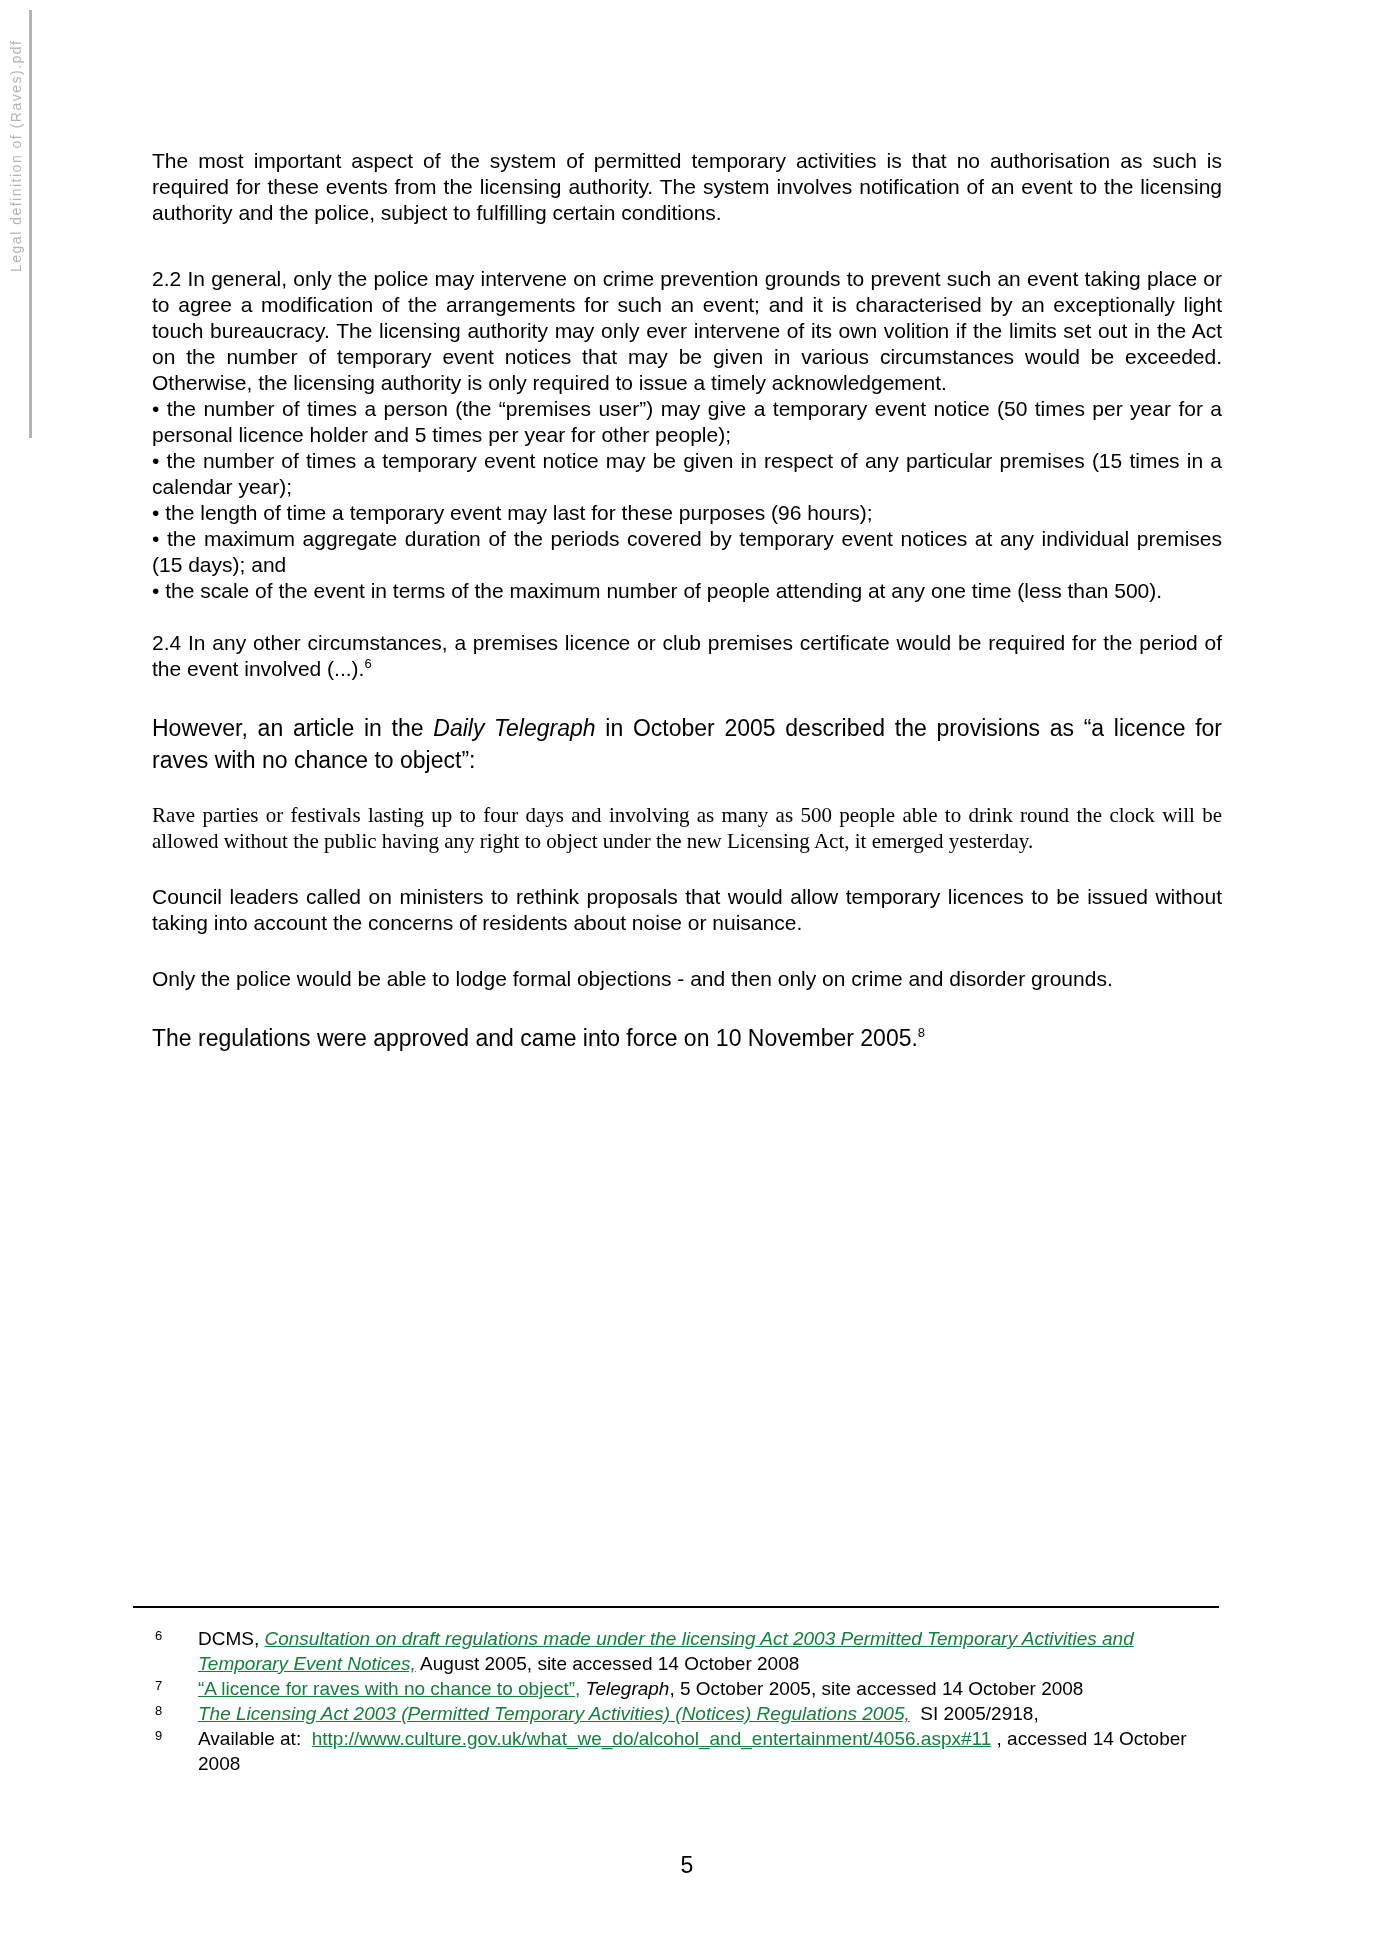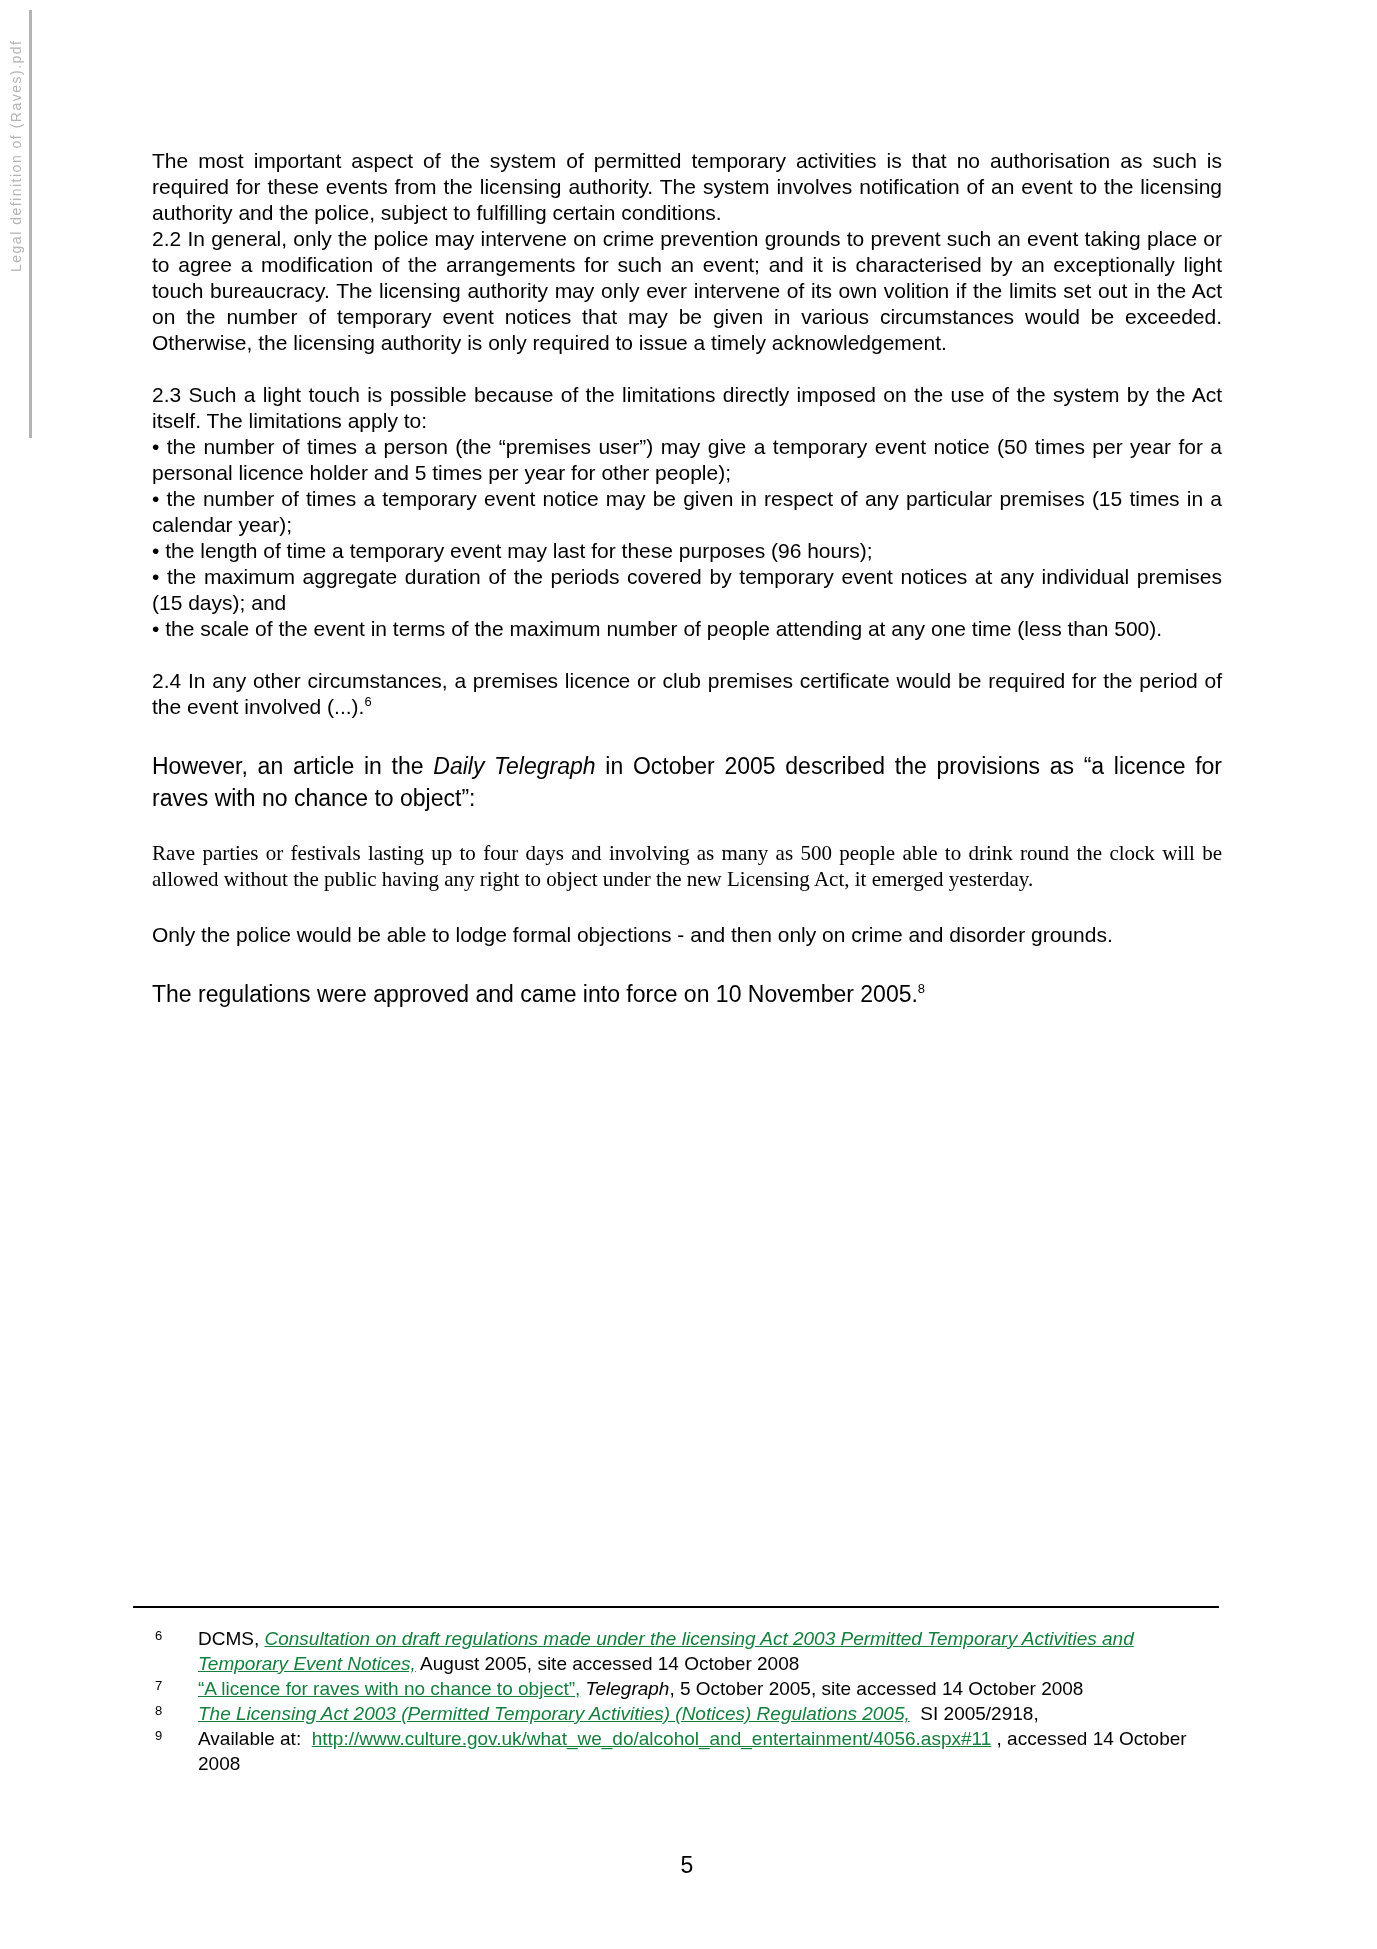--- a/index.html
+++ b/index.html
@@ -50,21 +50,21 @@
     margin-right: 82px;
     font-size: 21px;
     line-height: 26px;
     text-align: justify;
   }
   .body-par {
     font-size: 23px;
     line-height: 32px;
     text-align: justify;
   }
-  #q-22 { }
+  #q-22 { margin-top: 40px; }
   #q-23 { margin-top: 26px; }
   #q-24 { margin-top: 26px; }
   #p-however { margin-top: 30px; }
   #q-rave { margin-top: 26px; font-family: Liberation Serif, serif; }
   #q-council { margin-top: 30px; }
   #q-only { margin-top: 30px; }
   #q-atsame { margin-top: 26px; }
   #p-regs { margin-top: 30px; }
   #p-further { margin-top: 26px; }
   sup.ref {
@@ -118,33 +118,33 @@
 
   <div class="side-line"></div>
   <div class="side-label">Legal definition of  (Raves).pdf</div>
 
   <div class="content">
 
     <p class="quote" id="q-intro">The most important aspect of the system of permitted temporary activities is that no authorisation as such is required for these events from the licensing authority. The system involves notification of an event to the licensing authority and the police, subject to fulfilling certain conditions.</p>
 
     <p class="quote" id="q-22">2.2 In general, only the police may intervene on crime prevention grounds to prevent such an event taking place or to agree a modification of the arrangements for such an event; and it is characterised by an exceptionally light touch bureaucracy. The licensing authority may only ever intervene of its own volition if the limits set out in the Act on the number of temporary event notices that may be given in various circumstances would be exceeded. Otherwise, the licensing authority is only required to issue a timely acknowledgement.</p>
 
-    <p class="quote" id="q-23">2.3 Such a light touch is possible because of the limitations directly imposed on the use of the system by the Act itself. The limitations apply to:</p>
     <p class="quote">• the number of times a person (the “premises user”) may give a temporary event notice (50 times per year for a personal licence holder and 5 times per year for other people);</p>
     <p class="quote">• the number of times a temporary event notice may be given in respect of any particular premises (15 times in a calendar year);</p>
     <p class="quote">• the length of time a temporary event may last for these purposes (96 hours);</p>
     <p class="quote">• the maximum aggregate duration of the periods covered by temporary event notices at any individual premises (15 days); and</p>
     <p class="quote">• the scale of the event in terms of the maximum number of people attending at any one time (less than 500).</p>
 
     <p class="quote" id="q-24"><span>2.4 In any other circumstances, a premises licence or club premises certificate would be required for the period of the event involved (...).</span><sup class="ref">6</sup></p>
 
     <p class="body-par" id="p-however"><span>However, an article in the </span><i class="it">Daily Telegraph</i><span> in October 2005 described the provisions as “a licence for raves with no chance to object”:</span></p>
 
     <p class="quote" id="q-rave">Rave parties or festivals lasting up to four days and involving as many as 500 people able to drink round the clock will be allowed without the public having any right to object under the new Licensing Act, it emerged yesterday.</p>
 
+    <p class="quote" id="q-council">Council leaders called on ministers to rethink proposals that would allow temporary licences to be issued without taking into account the concerns of residents about noise or nuisance.</p>
 
     <p class="quote" id="q-only">Only the police would be able to lodge formal objections - and then only on crime and disorder grounds.</p>
 
 
     <p class="body-par" id="p-regs"><span>The regulations were approved and came into force on 10 November 2005.</span><sup class="ref">8</sup></p>
 
 
   </div>
 
   <div class="footnotes">

